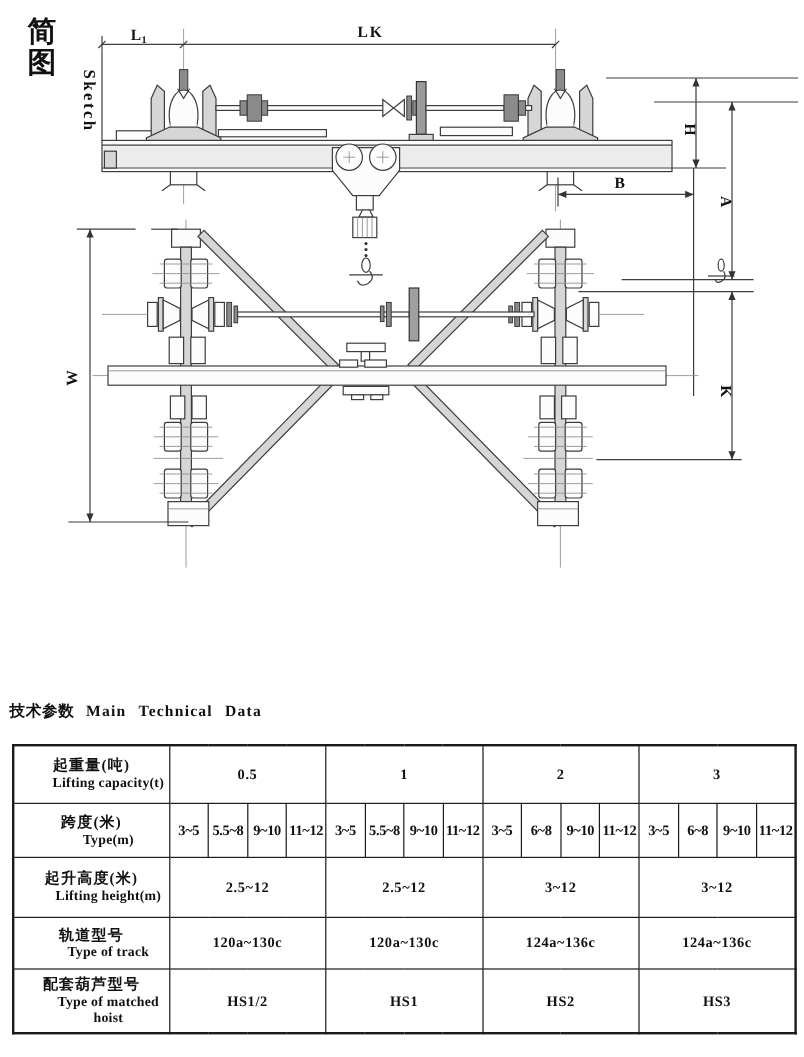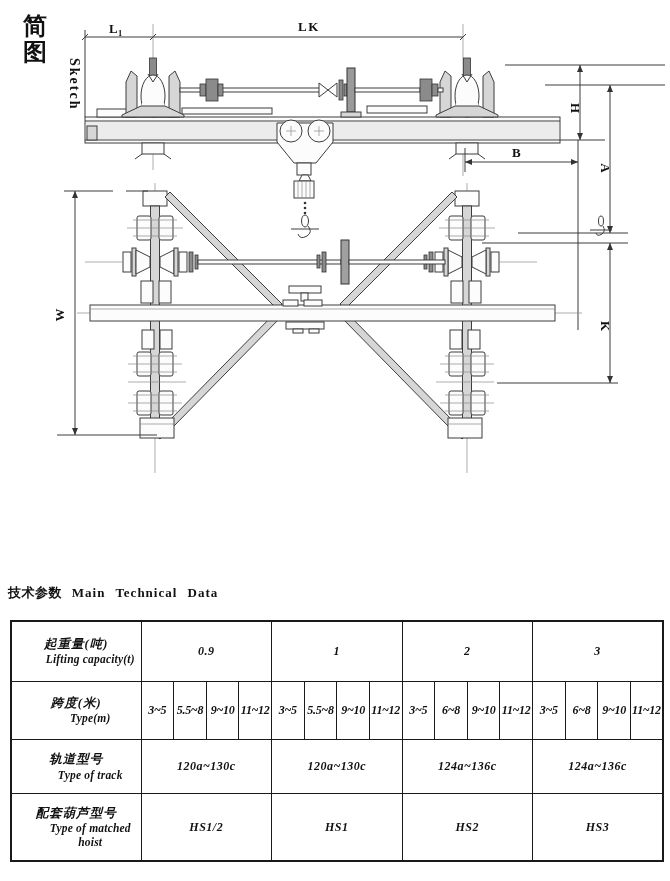--- a/index.html
+++ b/index.html
@@ -13,21 +13,21 @@
   .dk{fill:#8b8b8b;stroke:#333;stroke-width:0.8;}
   .arr{fill:#333;stroke:none;}
   text.dim{font:bold 13px "Liberation Serif",serif;fill:#111;}
   text.dimsub{font:bold 8.5px "Liberation Serif",serif;fill:#111;}
   text.cnlab{font:bold 24px "Liberation Serif",serif;fill:#111;}
   text.sketch{font:bold 14px "Liberation Serif",serif;letter-spacing:2px;fill:#111;}
   .title{position:absolute;left:8px;top:584px;font-weight:bold;font-size:13px;
          letter-spacing:0.5px;white-space:nowrap;}
   .title .en{letter-spacing:1px;word-spacing:6px;margin-left:6px;}
   table.spec{position:absolute;left:10px;top:620px;width:654px;height:242px;
-             border-collapse:collapse;table-layout:fixed;border:2px solid #1a1a1a;font-style:italic;}
+             border-collapse:collapse;table-layout:fixed;border:2px solid #1a1a1a;}
   table.spec td{border:1.5px solid #1a1a1a;text-align:center;vertical-align:middle;
                 font-weight:bold;font-size:12px;padding:0;overflow:hidden;}
   td.lbl .cn{font-size:12.5px;letter-spacing:1px;line-height:1.3;}
   td.lbl .en{font-size:11.5px;letter-spacing:0.2px;line-height:1.25;margin-left:28px;}
   td.sub{font-size:10.5px;letter-spacing:-0.3px;}
   td.val{font-size:12.5px;letter-spacing:0.5px;}
 </style>
 </head>
 <body>
 
@@ -228,21 +228,21 @@
   <colgroup>
     <col style="width:130px">
     <col span="16">
   </colgroup>
   <tbody>
     <tr style="height:42px">
       <td class="lbl">
         <div class="cn">起重量(吨)</div>
         <div class="en">Lifting capacity(t)</div>
       </td>
-      <td class="val" colspan="4">0.9</td>
+      <td class="val" colspan="4">0.5</td>
       <td class="val" colspan="4">1</td>
       <td class="val" colspan="4">2</td>
       <td class="val" colspan="4">3</td>
     </tr>
     <tr style="height:40px">
       <td class="lbl">
         <div class="cn">跨度(米)</div>
         <div class="en">Type(m)</div>
       </td>
       <td class="sub">3~5</td>
@@ -255,20 +255,30 @@
       <td class="sub">11~12</td>
       <td class="sub">3~5</td>
       <td class="sub">6~8</td>
       <td class="sub">9~10</td>
       <td class="sub">11~12</td>
       <td class="sub">3~5</td>
       <td class="sub">6~8</td>
       <td class="sub">9~10</td>
       <td class="sub">11~12</td>
     </tr>
+    <tr style="height:43px">
+      <td class="lbl">
+        <div class="cn">起升高度(米)</div>
+        <div class="en">Lifting height(m)</div>
+      </td>
+      <td class="val" colspan="4">2.5~12</td>
+      <td class="val" colspan="4">2.5~12</td>
+      <td class="val" colspan="4">3~12</td>
+      <td class="val" colspan="4">3~12</td>
+    </tr>
     <tr style="height:38px">
       <td class="lbl">
         <div class="cn">轨道型号</div>
         <div class="en">Type of track</div>
       </td>
       <td class="val" colspan="4">120a~130c</td>
       <td class="val" colspan="4">120a~130c</td>
       <td class="val" colspan="4">124a~136c</td>
       <td class="val" colspan="4">124a~136c</td>
     </tr>

